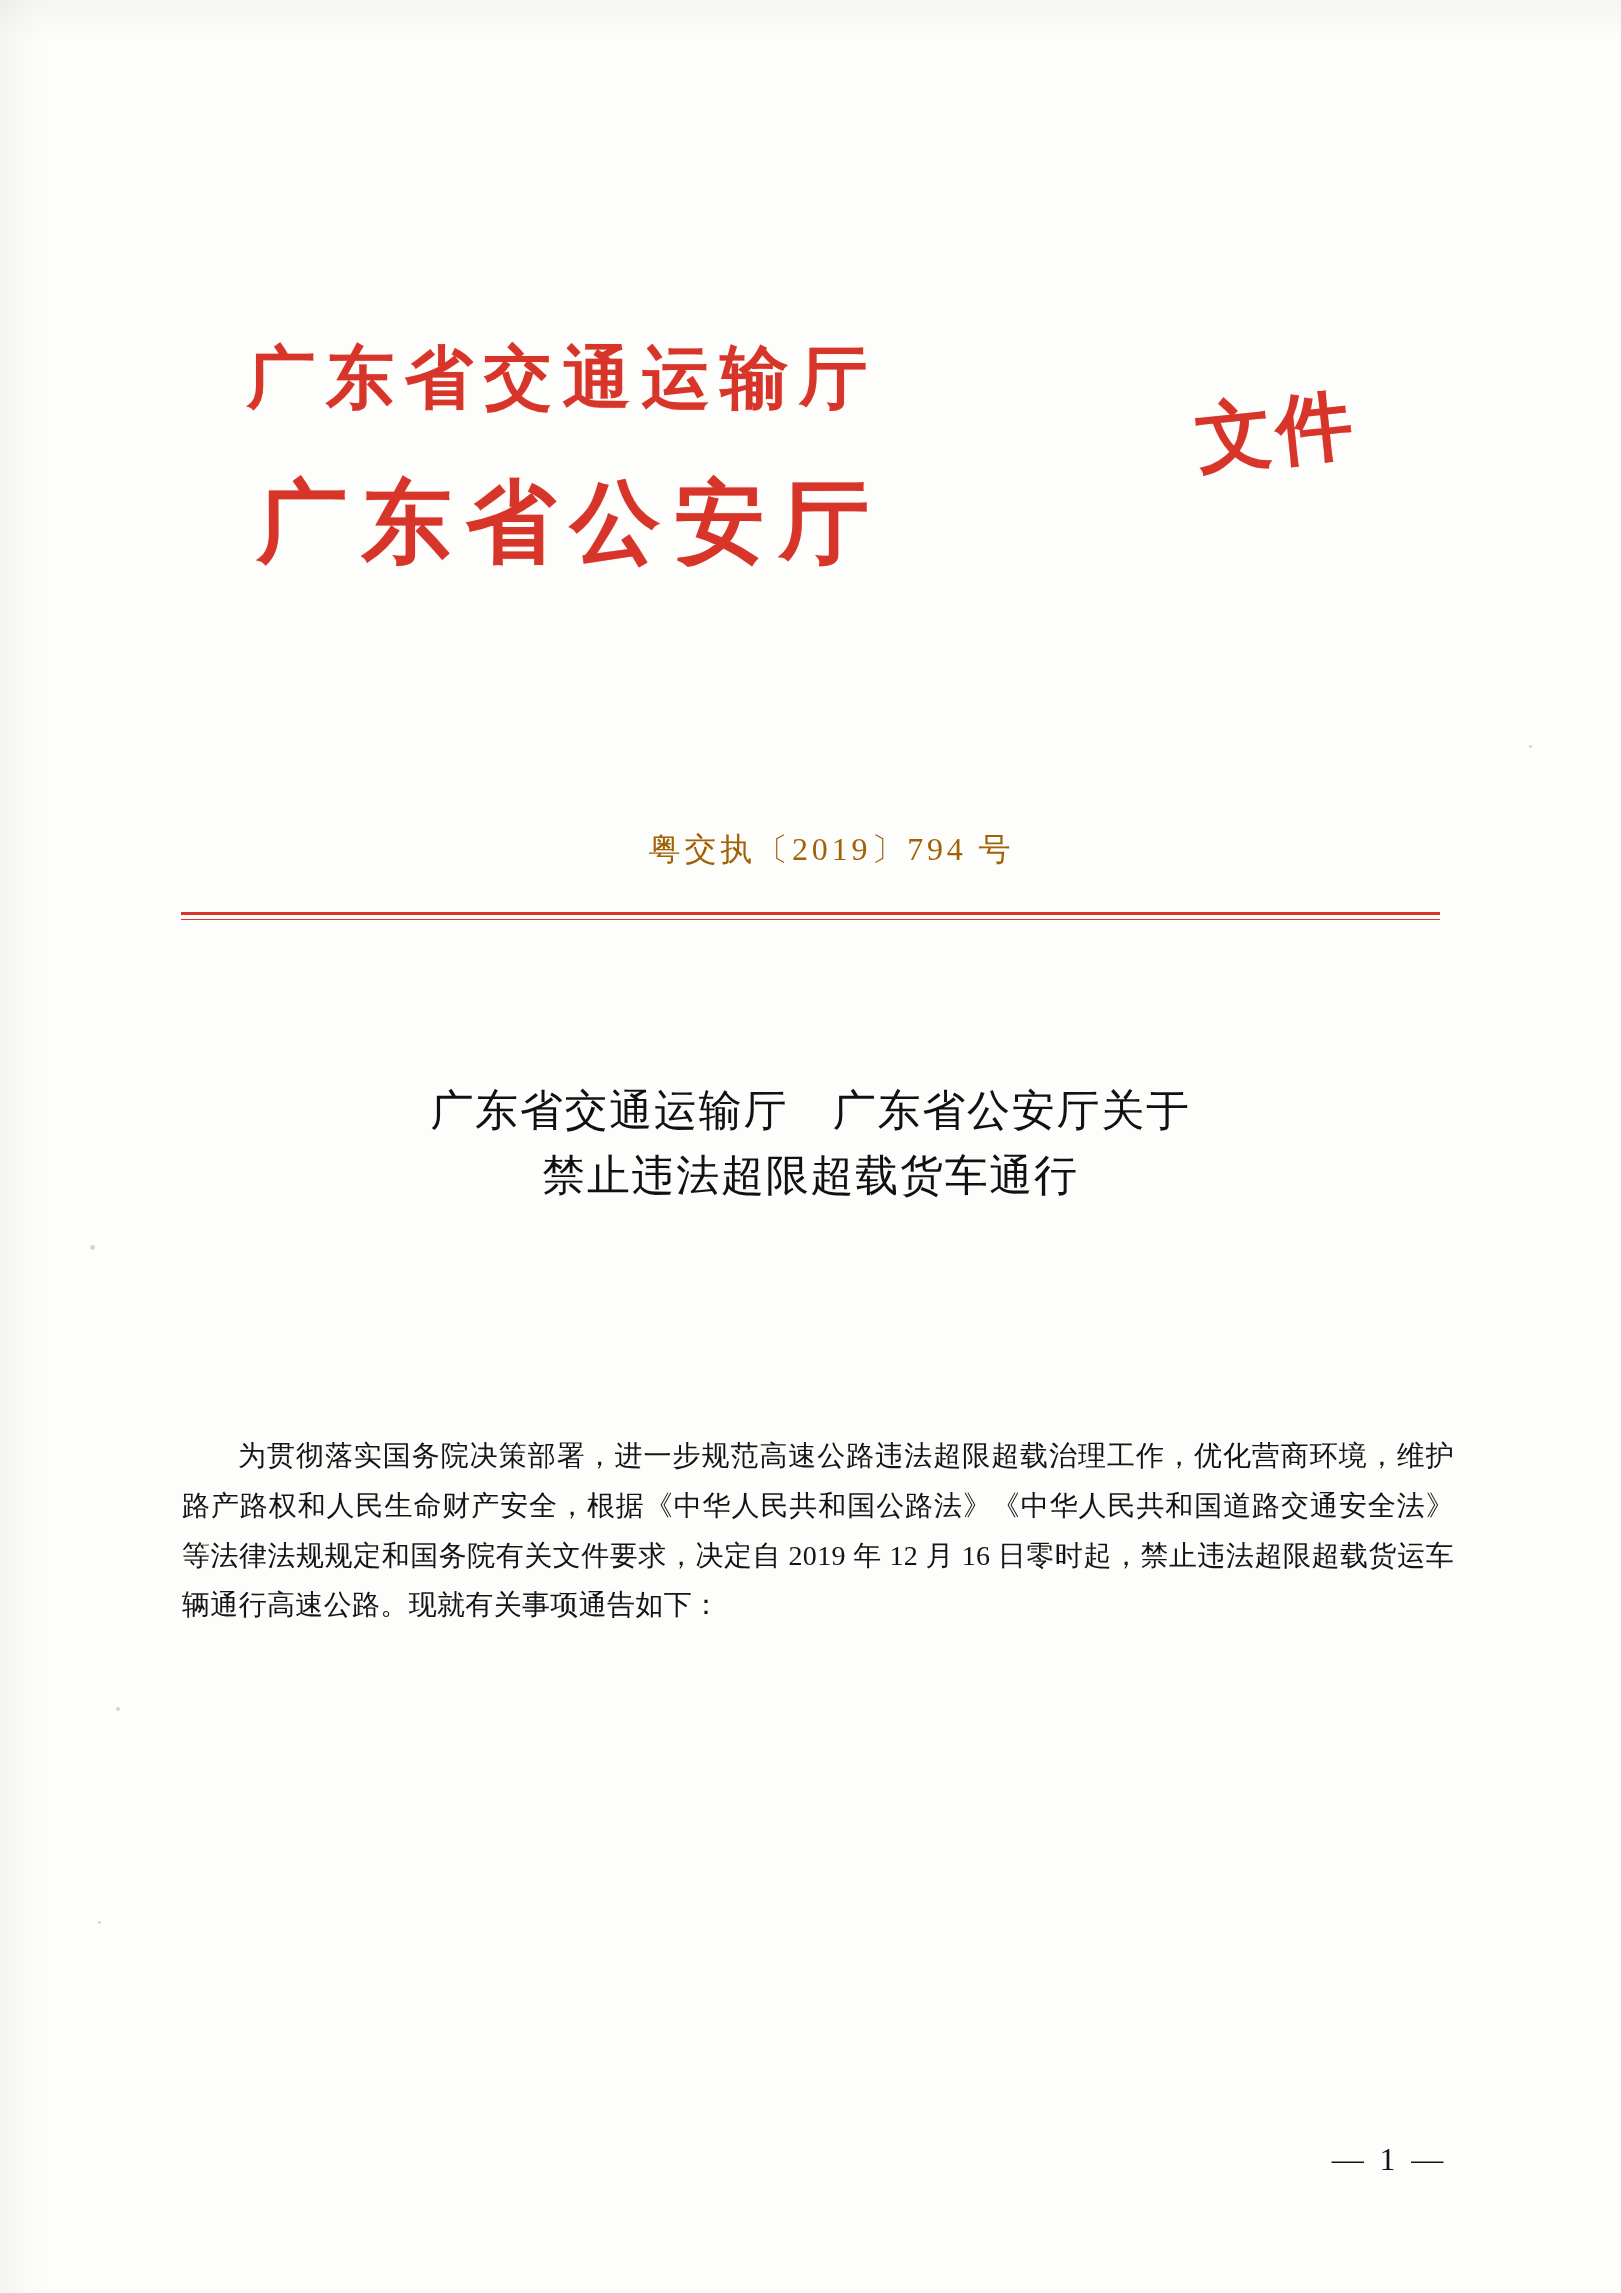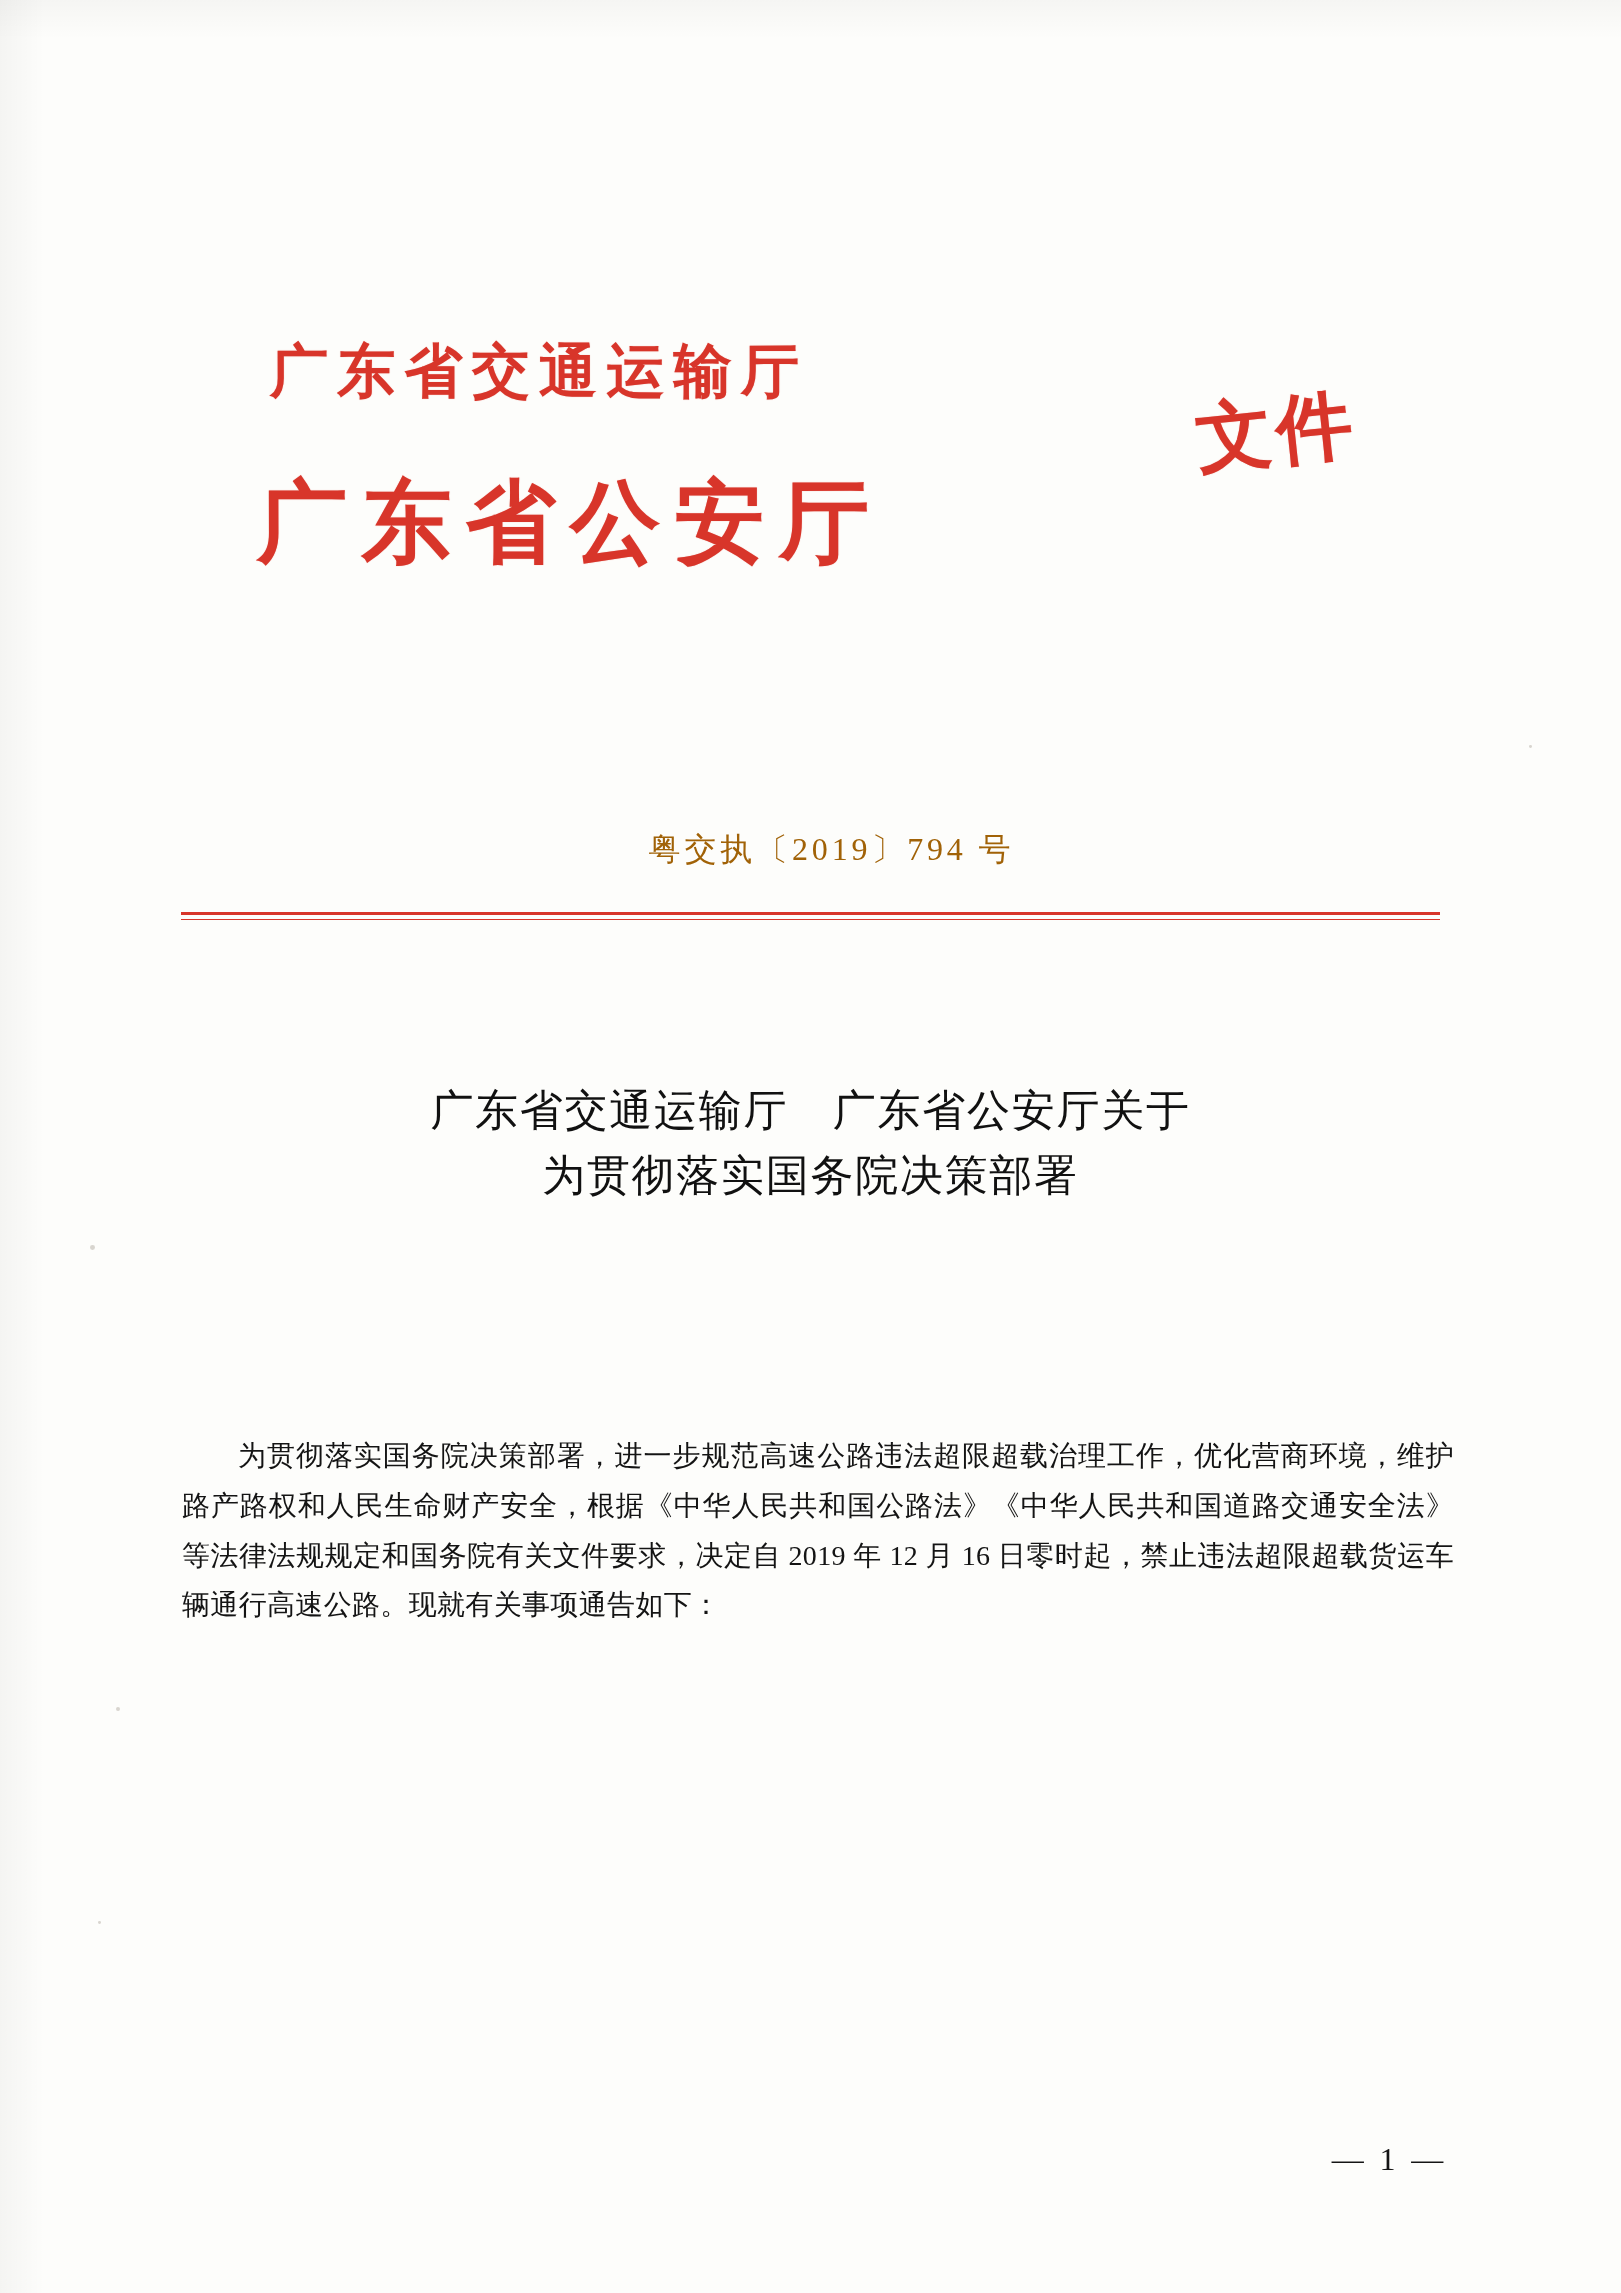--- a/index.html
+++ b/index.html
@@ -31,23 +31,23 @@
   .mast-line {
     position: absolute;
     color: #d8352a;
     font-family: "Liberation Serif", "DejaVu Serif", serif;
     font-weight: bold;
     letter-spacing: 0.16em;
     white-space: nowrap;
     text-shadow: 0 0 1px rgba(216,53,42,0.45);
   }
   .mast-line-1 {
-    left: 270px;
+    left: 247px;
     top: 0px;
-    font-size: 58px;
+    font-size: 68px;
   }
   .mast-line-2 {
     left: 257px;
     top: 129px;
     font-size: 90px;
   }
   .mast-wenjian {
     left: 1191px;
     top: 57px;
     font-size: 76px;
@@ -168,21 +168,21 @@
 
   <div class="docnum">粤交执〔2019〕794 号</div>
 
   <div class="rule-wrap">
     <div class="rule-thick"></div>
     <div class="rule-thin"></div>
   </div>
 
   <div class="title-block">
     <div class="title-line">广东省交通运输厅　广东省公安厅关于</div>
-    <div class="title-line">为贯彻落实国务院决策部署</div>
+    <div class="title-line">禁止违法超限超载货车通行</div>
   </div>
 
   <div class="body-block">
     <p class="para indent">为贯彻落实国务院决策部署，进一步规范高速公路违法超限超载治理工作，优化营商环境，维护路产路权和人民生命财产安全，根据《中华人民共和国公路法》《中华人民共和国道路交通安全法》等法律法规规定和国务院有关文件要求，决定自 2019 年 12 月 16 日零时起，禁止违法超限超载货运车辆通行高速公路。现就有关事项通告如下：</p>
   </div>
 
   <div class="footer">— 1 —</div>
 
   <div class="speck" style="left:90px;top:1245px;width:4.9px;height:4.9px;"></div>
   <div class="speck" style="left:116px;top:1707px;width:3.9px;height:3.9px;"></div>

